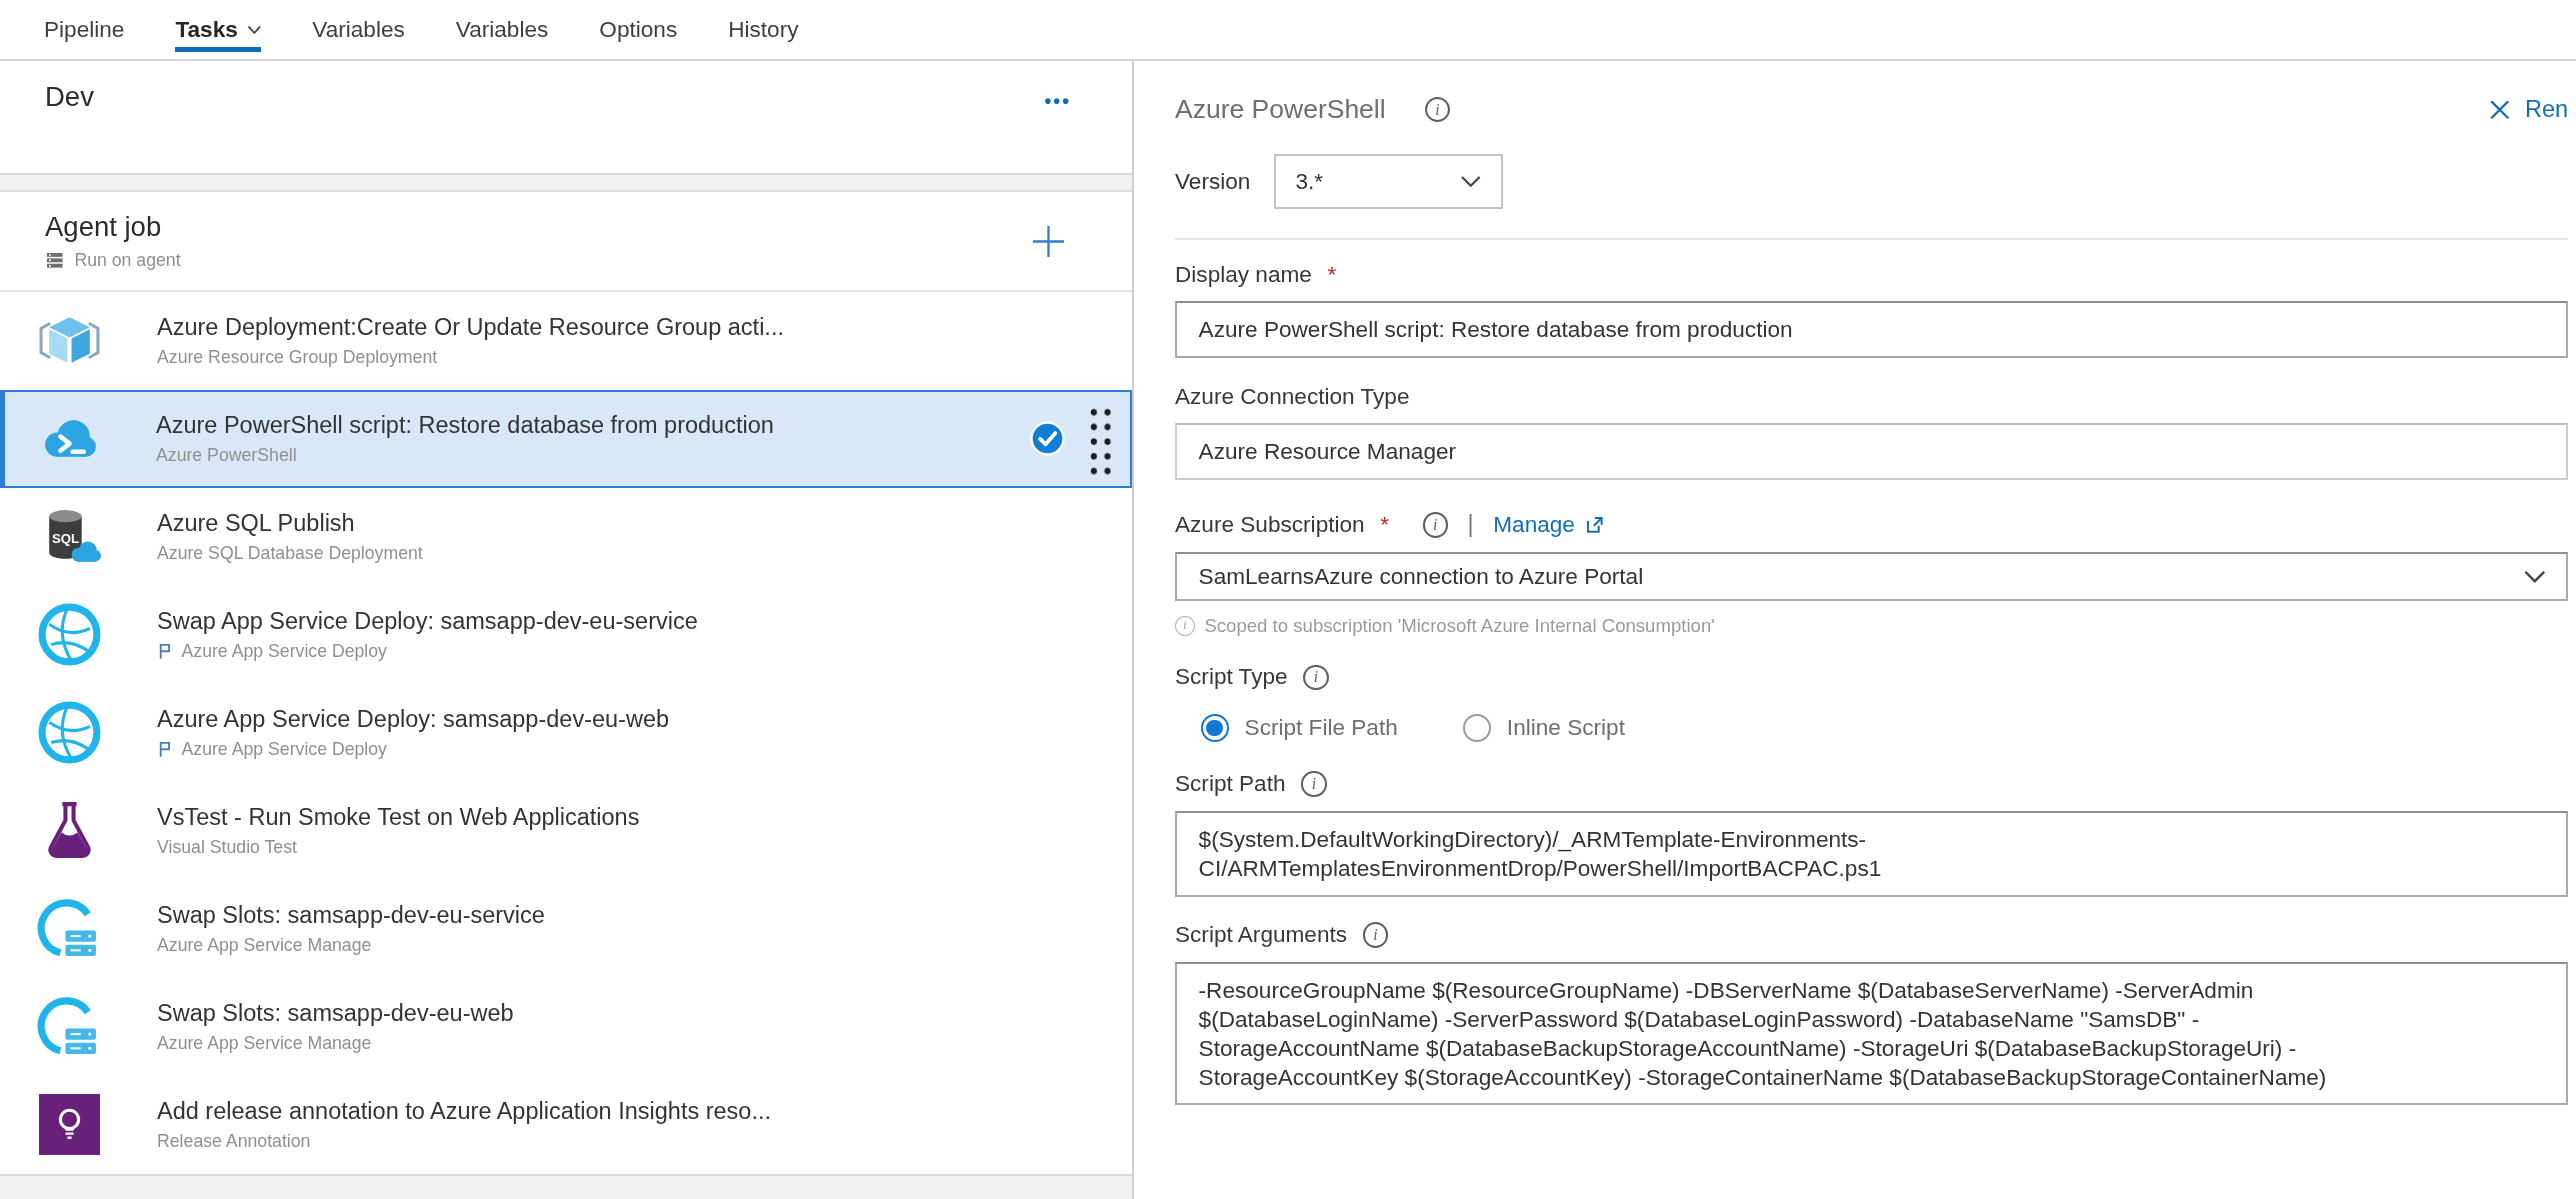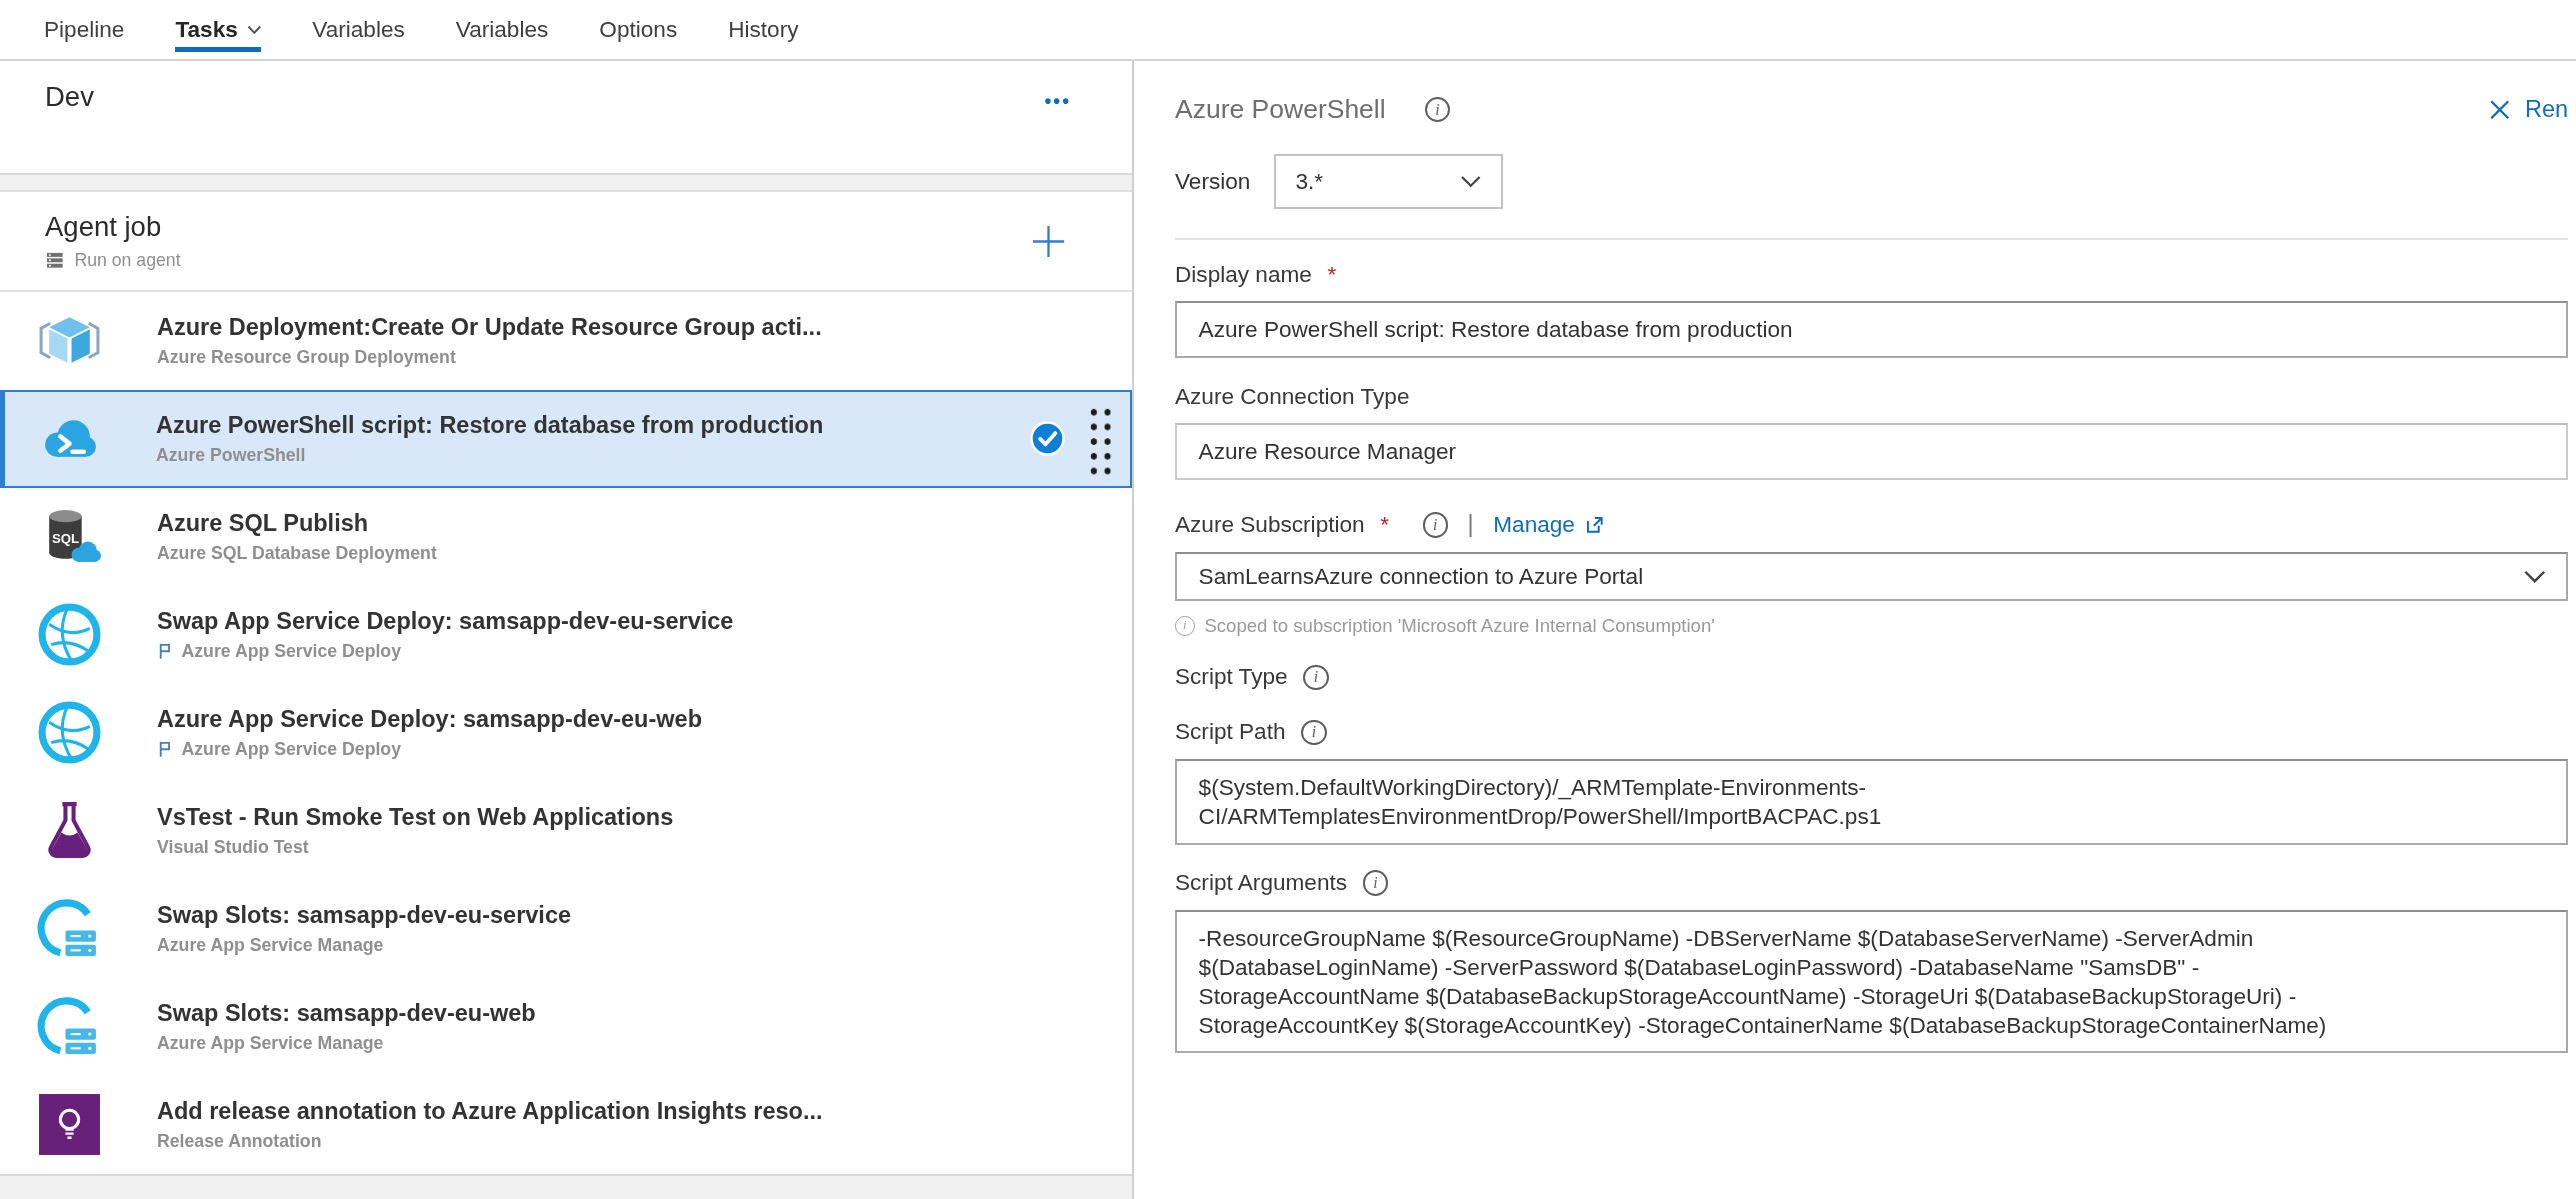--- a/index.html
+++ b/index.html
@@ -30,21 +30,21 @@
   .agent-row { height:100px; border-bottom:2px solid #e2e2e2; padding-left:45px;
     display:flex; flex-direction:column; justify-content:center; position:relative; }
   .agent-title { font-size:27.5px; color:#2b2b2b; }
   .agent-sub { font-size:17.7px; color:#8f8f8f; display:flex; align-items:center;
     gap:9.8px; margin-top:6.9px; }
   .add-btn { position:absolute; right:65px; top:31px; cursor:pointer; }
 
   .task-row { height:98px; display:flex; align-items:center;
     padding:0 17.7px 0 37px; background:#fff; cursor:pointer; }
   .task-icon { width:65px; height:65px; flex:0 0 65px; margin-right:55px; }
-  .task-text { min-width:0;font-weight:bold; }
+  .task-text { min-width:0; }
   .task-title { font-size:23.5px; color:#333; white-space:nowrap; }
   .task-sub { font-size:17.7px; color:#8f8f8f; margin-top:5.9px; display:flex;
     align-items:center; gap:7.8px; }
   .task-row.selected { background:#d9e8f8; border:2px solid #2f7cd3;
     border-left:5.9px solid #2f7cd3; padding-left:31px; }
   .sel-check { margin-left:auto; flex:0 0 35px; height:35px; }
   .drag-handle { width:27.5px; height:73px; margin-left:19.6px; flex:0 0 27.5px;
     background-image:radial-gradient(circle, #1c1c1c 2.9px, transparent 3.5px);
     background-size:13.7px 14.7px; background-position:2px 2.9px; cursor:grab; }
 
@@ -391,20 +391,30 @@
   </div>
   <div class="note">
     <span class="info small">i</span>
     <span>Scoped to subscription 'Microsoft Azure Internal Consumption'</span>
   </div>
 
   <div class="field-label" style="margin-top:27.5px;">
     <span>Script Type</span>
     <span class="info">i</span>
   </div>
+  <div class="radio-row">
+    <div class="radio selected">
+      <span class="radio-circle"></span>
+      <span>Script File Path</span>
+    </div>
+    <div class="radio">
+      <span class="radio-circle"></span>
+      <span>Inline Script</span>
+    </div>
+  </div>
 
   <div class="field-label" style="margin-top:29px;">
     <span>Script Path</span>
     <span class="info">i</span>
   </div>
   <div class="textbox wrap-box">
     <span>$(System.DefaultWorkingDirectory)/_ARMTemplate-Environments-CI/ARMTemplatesEnvironmentDrop/PowerShell/ImportBACPAC.ps1</span>
   </div>
 
   <div class="field-label" style="margin-top:25.5px;">

